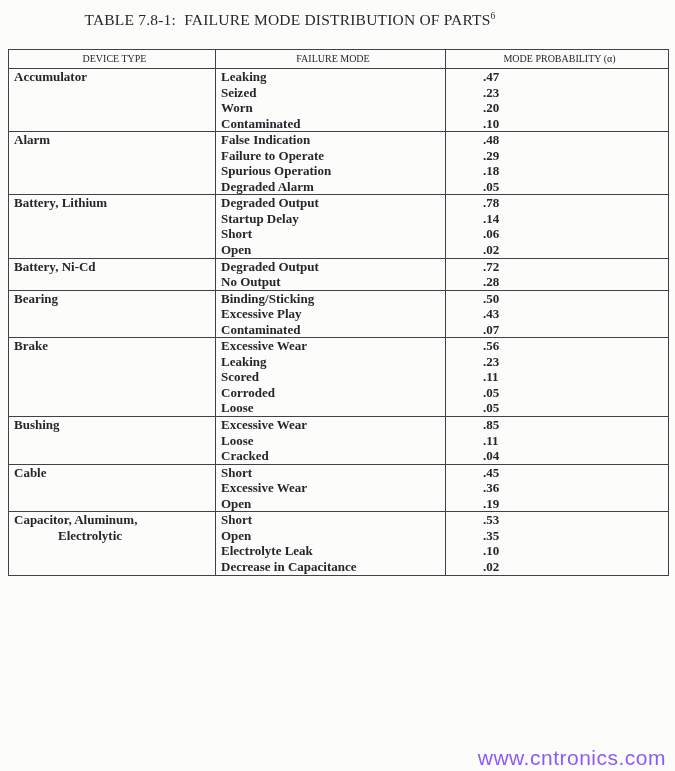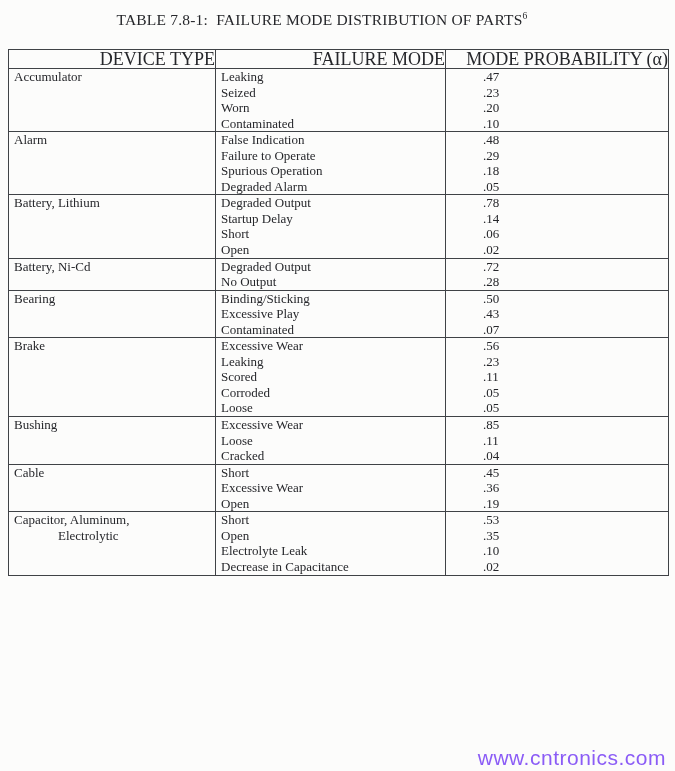--- a/index.html
+++ b/index.html
@@ -17,21 +17,20 @@
   }
   .page-title {
     position: absolute;
     top: 11px;
     left: 0;
     width: 580px;
     text-align: center;
     font-size: 15.5px;
     letter-spacing: 0.2px;
     color: #26272b;
-    margin-left: 32px;
   }
   .page-title .title-text { white-space: pre; }
   .page-title sup {
     font-size: 9.5px;
     vertical-align: super;
     line-height: 0;
   }
   table.failure-table {
     position: absolute;
     left: 8px;
@@ -41,25 +40,26 @@
     table-layout: fixed;
   }
   col.c1 { width: 207px; }
   col.c2 { width: 230px; }
   col.c3 { width: 223px; }
   th, td {
     border: 1px solid #3f4246;
     vertical-align: top;
     padding: 0;
     overflow: hidden;
+    font-weight: bold;
   }
   th {
     font-weight: normal;
-    text-align: right;
-    font-size: 18px;
+    text-align: center;
+    font-size: 10px;
     height: 16px;
     line-height: 16px;
     padding: 1px 0 1px 5px;
     white-space: nowrap;
     color: #26272b;
   }
   .line {
     height: 15.55px;
     line-height: 15.55px;
     font-size: 13px;

